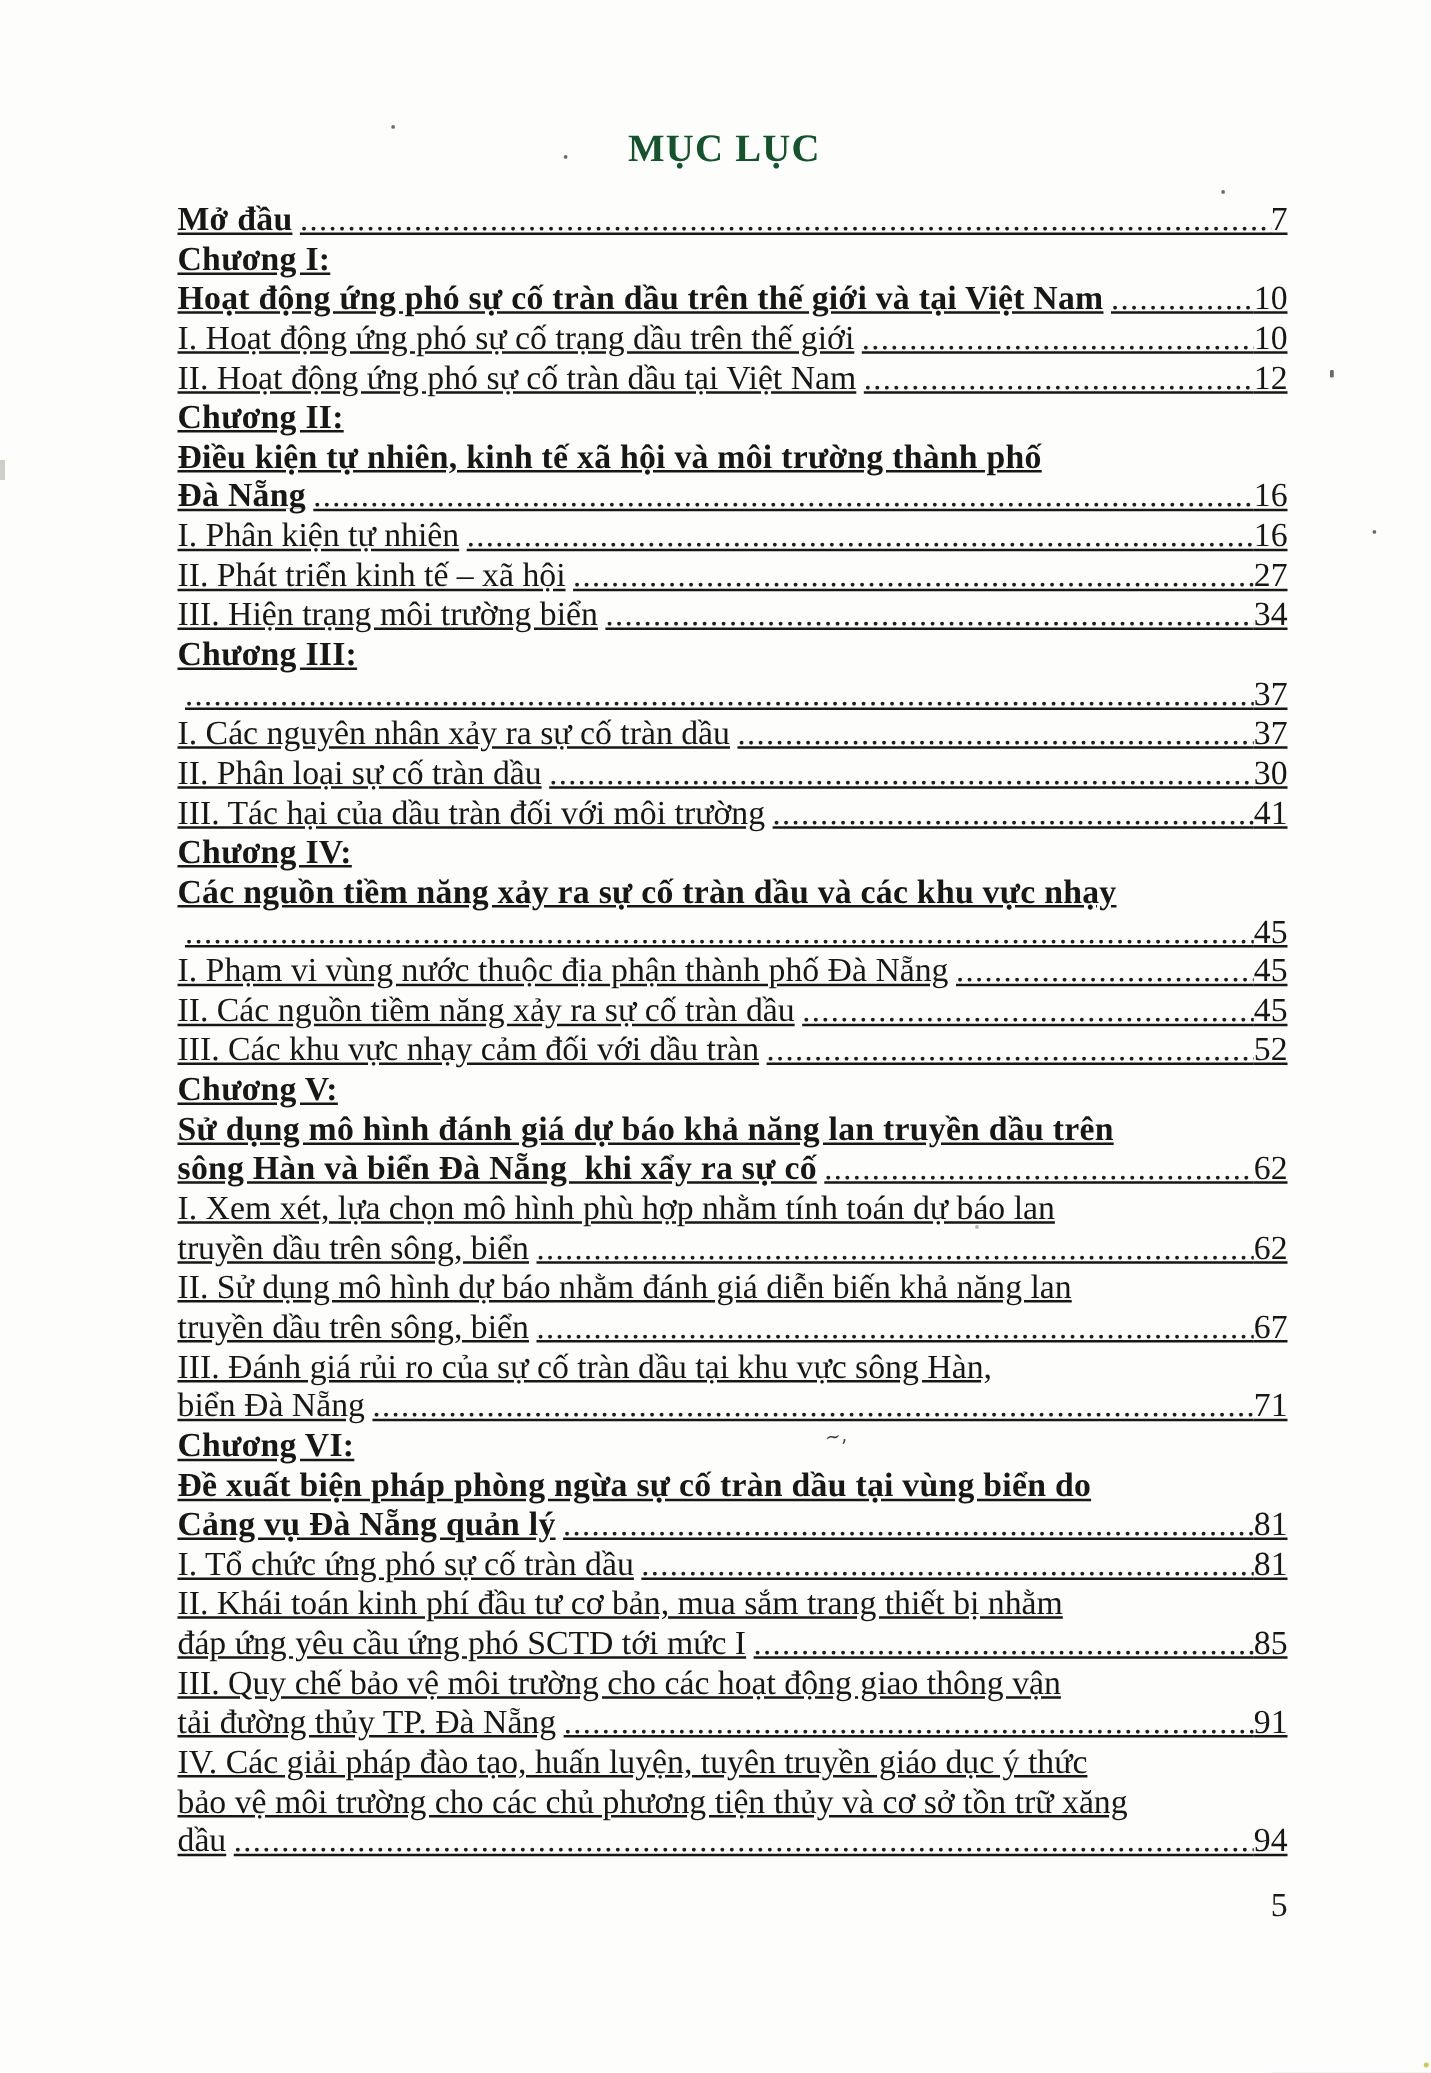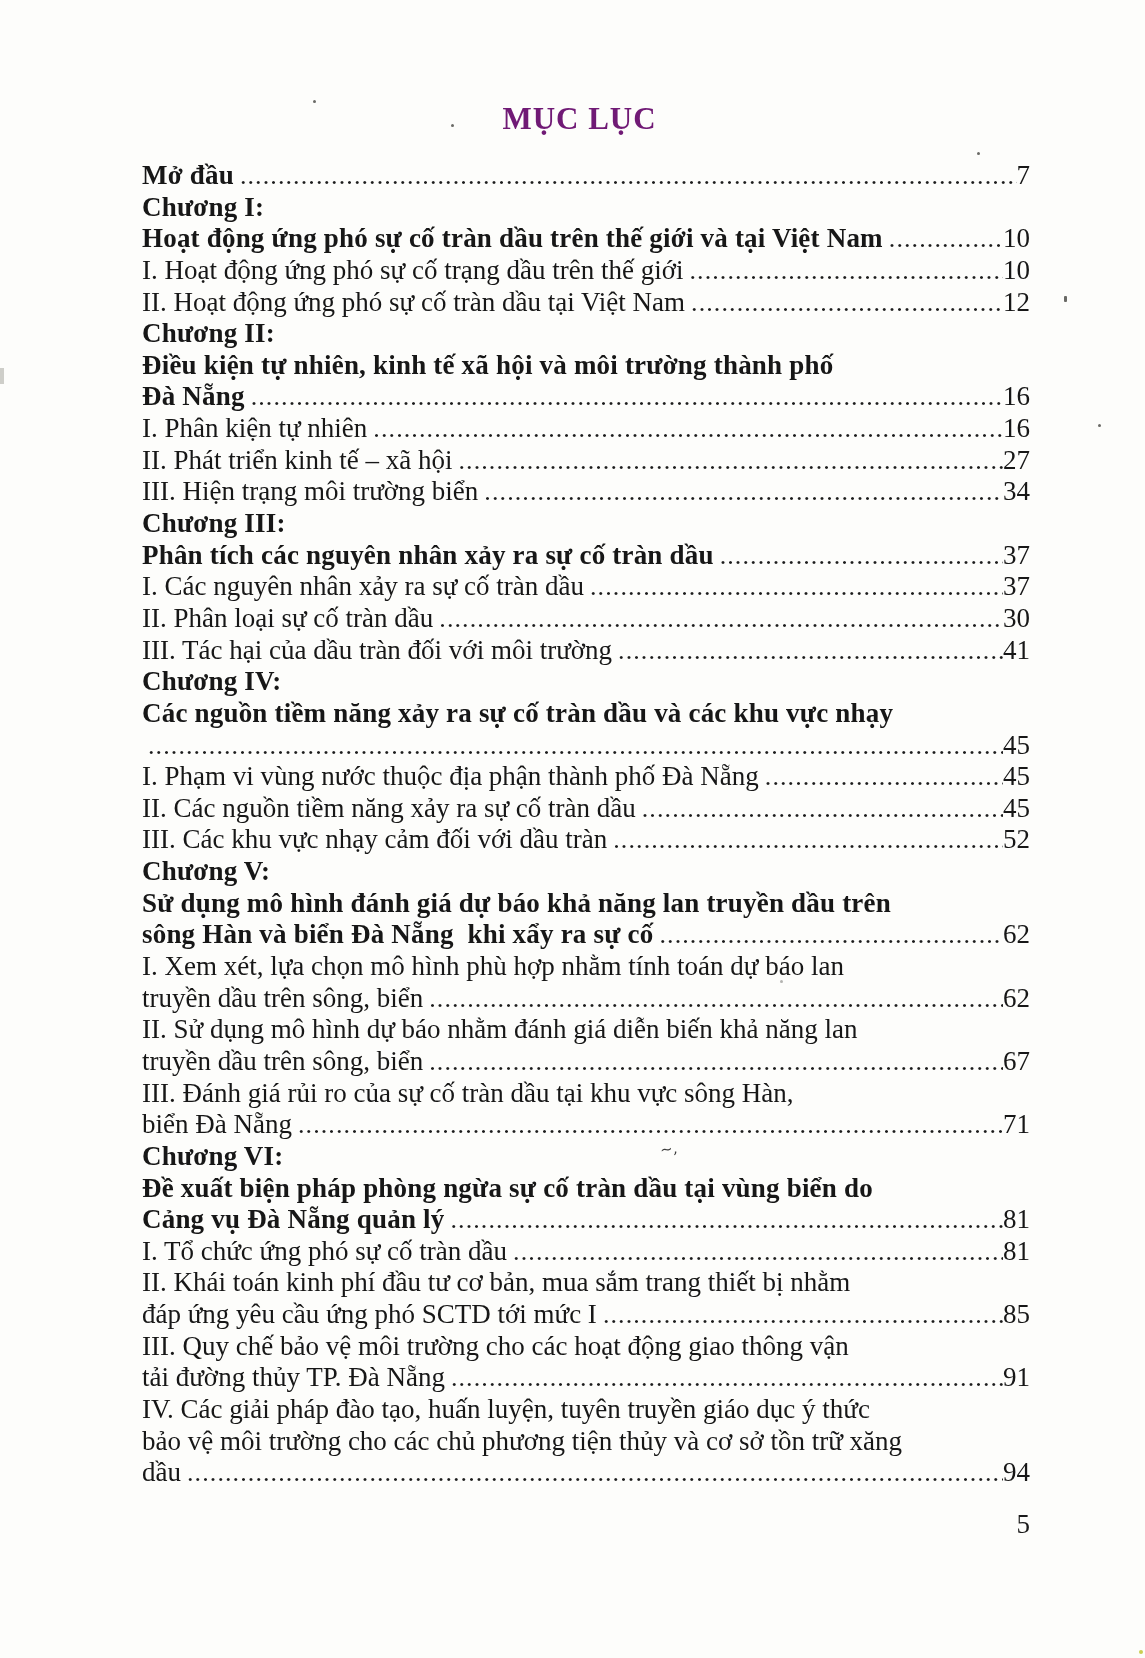--- a/index.html
+++ b/index.html
@@ -13,35 +13,36 @@
     overflow:hidden;
   }
   .title{
     position:absolute;
     top:101px;left:14px;right:0;
     margin:0;
     text-align:center;
     font-size:31px;
     font-weight:700;
     letter-spacing:1px;
-    color:#701a75;
+    color:#14532d;
   }
   .toc{
     position:absolute;
     top:160px;
     left:142px;
     width:888px; 
   }
   .row{
     display:flex;
     align-items:flex-start;
     height:31.65px;
     font-size:27px;
     line-height:31.65px;
     white-space:nowrap;
+    text-decoration:underline;
   }
   .row .txt{white-space:pre;}
   .row.bold .txt{font-weight:700;letter-spacing:0.2px;}
   .leader{
     flex:1;
     overflow:hidden;
     white-space:nowrap;
     padding-left:6px;
     font-weight:400;
     font-size:26px;
@@ -147,21 +148,20 @@
     <span class="leader"></span>
     <span class="pg">34</span>
   </div>
 
   <div class="row bold">
     <span class="txt">Chương III:</span>
 
   </div>
 
   <div class="row bold">
-    <span class="txt">Phân tích các nguyên nhân xảy ra sự cố tràn dầu</span>
     <span class="leader"></span>
     <span class="pg">37</span>
   </div>
 
   <div class="row">
     <span class="txt">I. Các nguyên nhân xảy ra sự cố tràn dầu</span>
     <span class="leader"></span>
     <span class="pg">37</span>
   </div>
 

